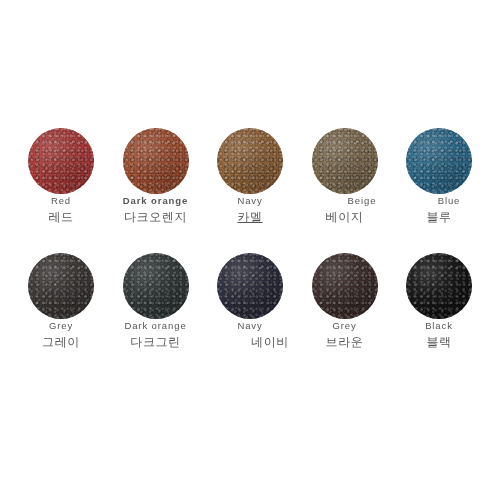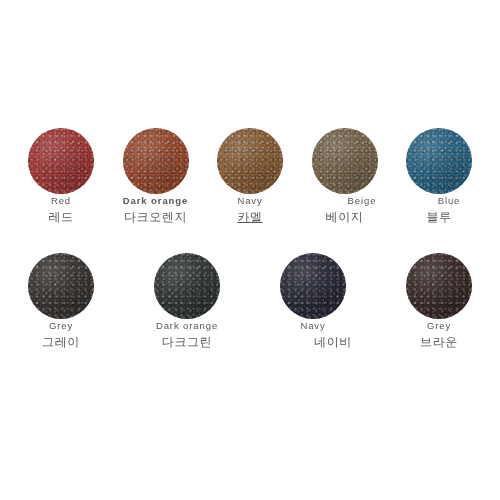--- a/index.html
+++ b/index.html
@@ -166,16 +166,23 @@
     </div>
 
     <div class="swatch-cell">
       <div class="swatch-disc-wrap">
         <div class="swatch-disc" style="background-color: rgb(60, 45, 43);"></div>
       </div>
       <div class="swatch-label-en" style="color: rgb(86, 86, 86);">Grey</div>
       <div class="swatch-label-ko" style="color: rgb(86, 86, 86);">브라운</div>
     </div>
 
+    <div class="swatch-cell">
+      <div class="swatch-disc-wrap">
+        <div class="swatch-disc" style="background-color: rgb(21, 20, 20);"></div>
+      </div>
+      <div class="swatch-label-en" style="color: rgb(86, 86, 86);">Black</div>
+      <div class="swatch-label-ko" style="color: rgb(86, 86, 86);">블랙</div>
+    </div>
 
   </div>
 
 </div>
 
 </body></html>

